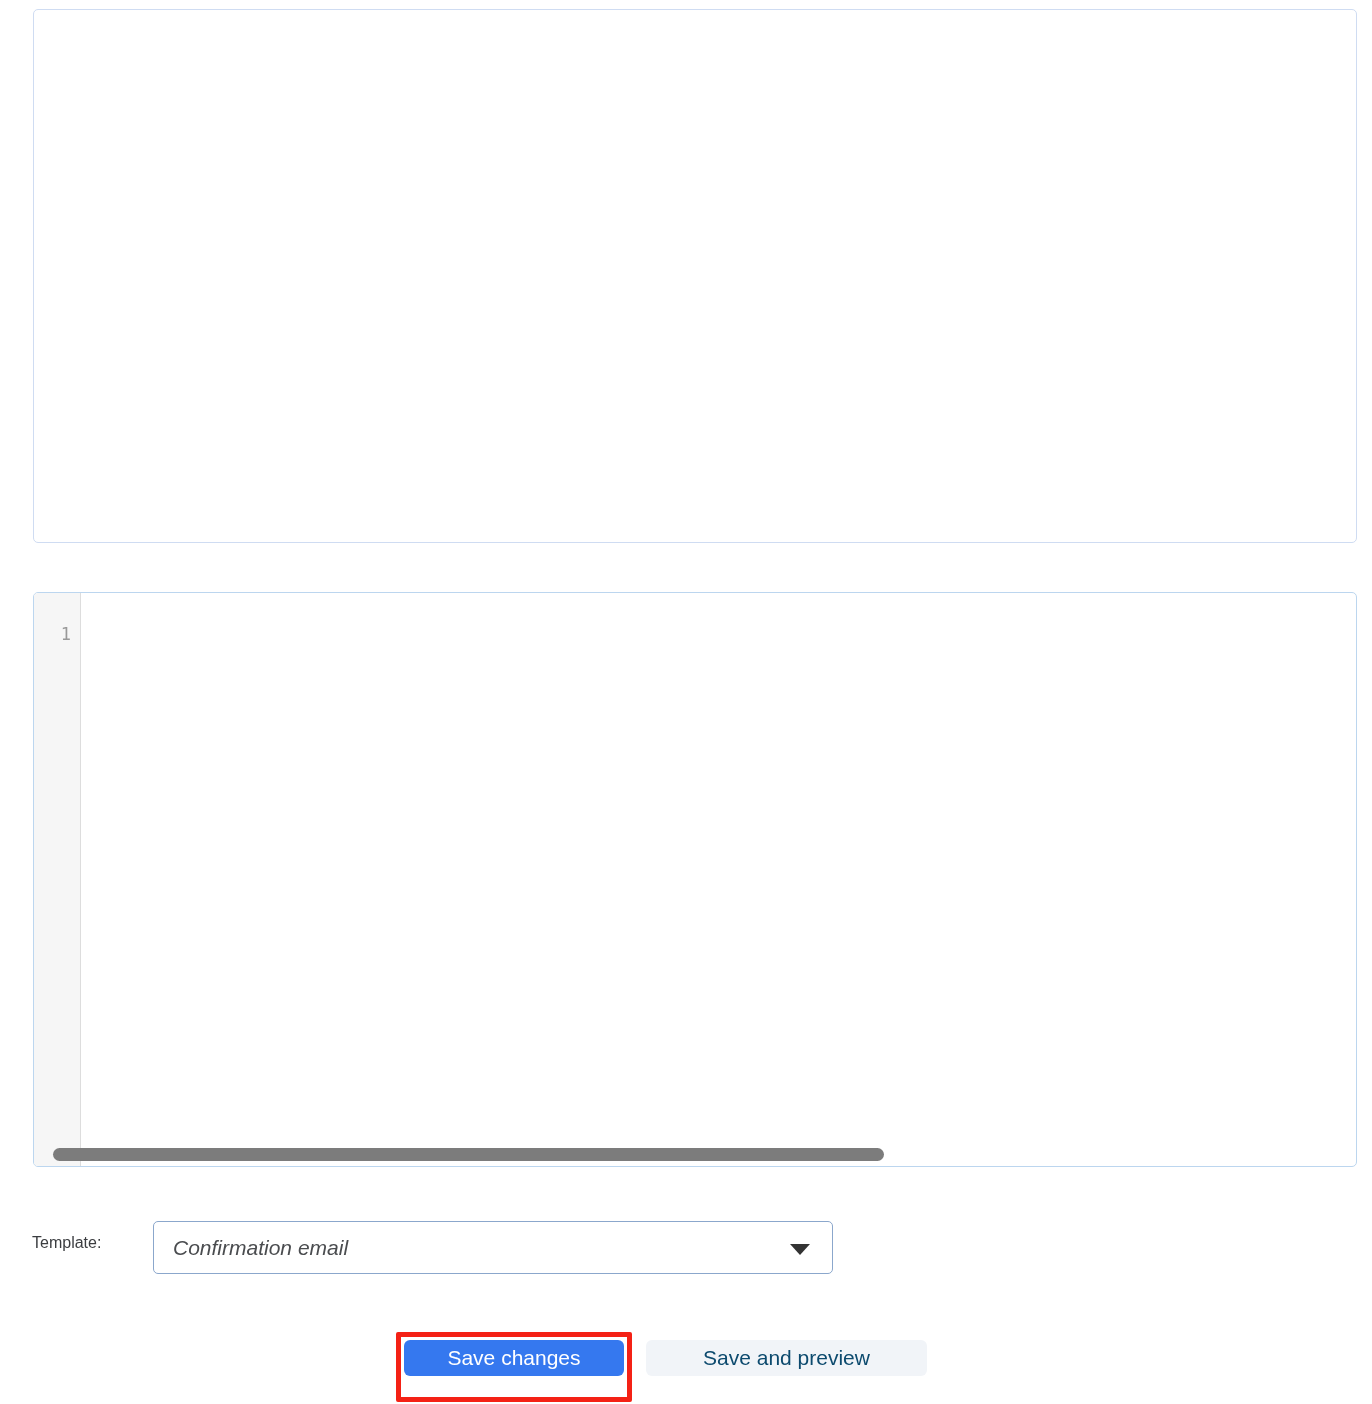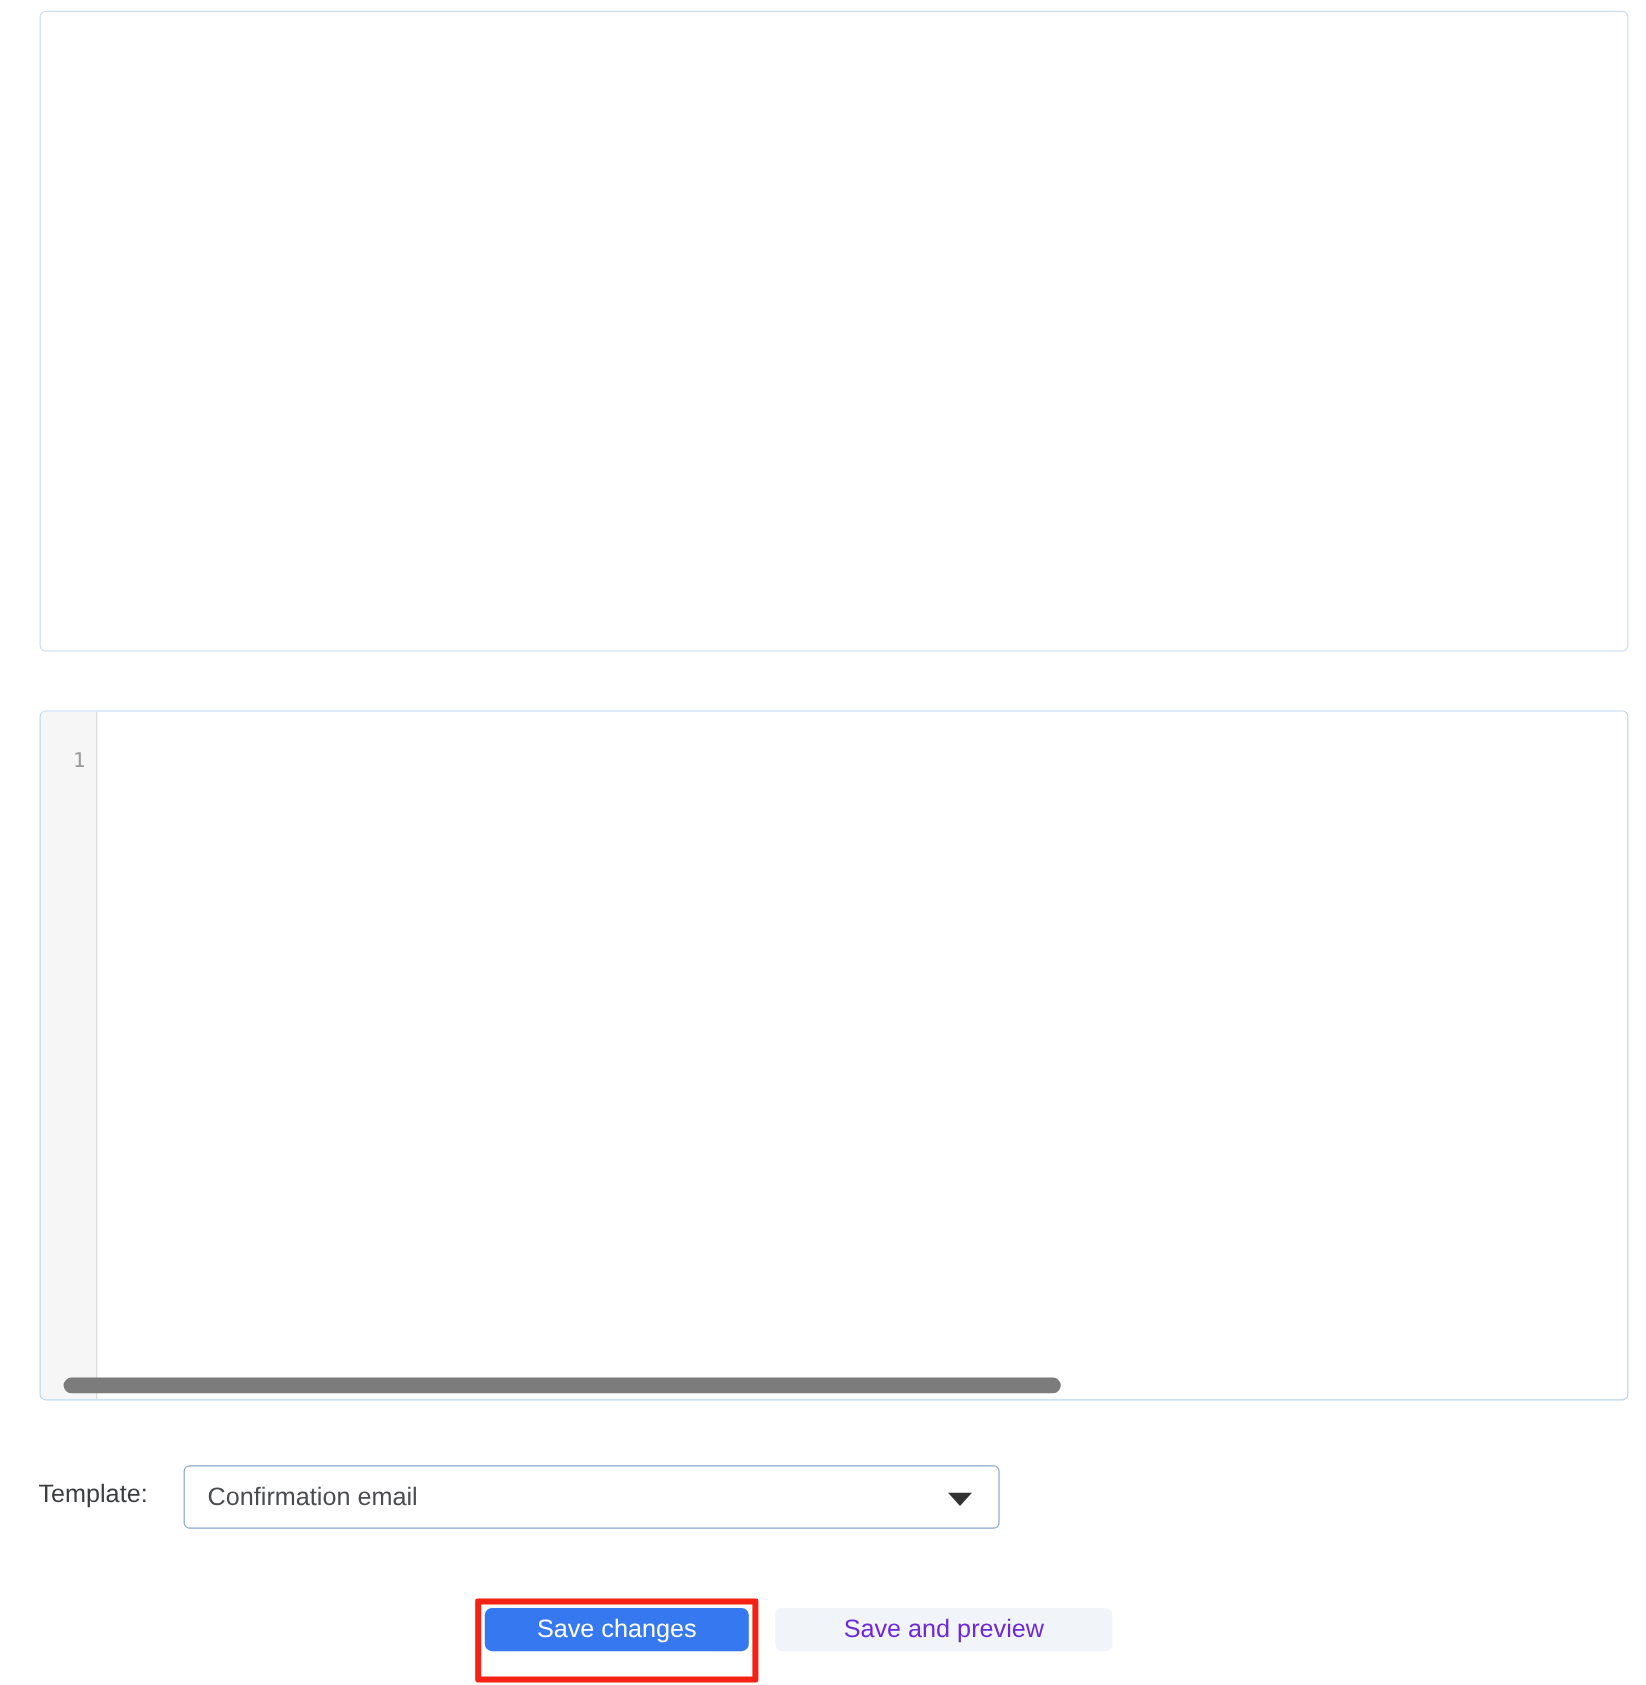--- a/index.html
+++ b/index.html
@@ -7,29 +7,29 @@
   .page{position:relative;width:1372px;height:1404px;overflow:hidden;}
   
   .settings-panel{position:absolute;left:33px;top:9px;width:1324px;height:534px;border:1px solid #cfdcf2;border-radius:5px;background:#fff;box-sizing:border-box;}
   
   .editor{position:absolute;left:33px;top:592px;width:1324px;height:575px;border:1px solid #bcd6ef;border-radius:5px;background:#fff;box-sizing:border-box;overflow:hidden;}
   .gutter{position:absolute;left:0;top:0;width:47px;height:100%;background:#f6f6f6;border-right:1px solid #ddd;box-sizing:border-box;}
   .gutter .ln{position:absolute;right:9px;top:31px;font-family:"DejaVu Sans Mono",monospace;font-size:17px;color:#999;}
   .code{position:absolute;left:48px;top:0;right:0;bottom:0;overflow:hidden;}
   .hscroll{position:absolute;left:53px;top:1148px;width:831px;height:13px;background:#7c7c7c;border-radius:7px;}
   
-  .tpl-label{position:absolute;left:32px;top:1234px;font-size:21px;color:#3b3d40;}
-  .select{position:absolute;left:153px;top:1221px;width:680px;height:53px;border:1px solid #8ba7cc;border-radius:5px;background:#fff;box-sizing:border-box;}
+  .tpl-label{position:absolute;left:32px;top:1234px;font-size:16px;color:#3b3d40;}
+  .select{position:absolute;left:153px;top:1221px;width:680px;height:53px;border:1px solid #8ba7cc;border-radius:5px;background:#fff;box-sizing:border-box;font-style:italic;}
   .select .val{position:absolute;left:19px;top:14px;font-size:21px;color:#4a4c4f;}
   .caret{position:absolute;right:22px;top:22px;width:0;height:0;border-left:10px solid transparent;border-right:10px solid transparent;border-top:11px solid #333;}
   
   .btn{position:absolute;height:36px;border-radius:6px;box-sizing:border-box;font-size:21px;display:flex;align-items:center;justify-content:center;}
   .btn-primary{left:404px;top:1340px;width:220px;background:#3578ef;color:#fff;}
   .redring{position:absolute;left:396px;top:1332px;width:236px;height:70px;border:5px solid #f42115;border-radius:2px;box-sizing:border-box;}
-  .btn-sec1{left:646px;top:1340px;width:281px;background:#f1f4f8;color:#6d28d9;}
+  .btn-sec1{left:646px;top:1340px;width:281px;background:#f1f4f8;color:#0c4a6e;}
   .btn-sec2{left:950px;top:1340px;width:384px;background:#f1f4f8;color:#3b3d40;}
 </style>
 </head>
 <body>
 
 <div class="page">
   <div class="settings-panel"></div>
   <div class="editor">
     <div class="gutter">
       <span class="ln">1</span>

